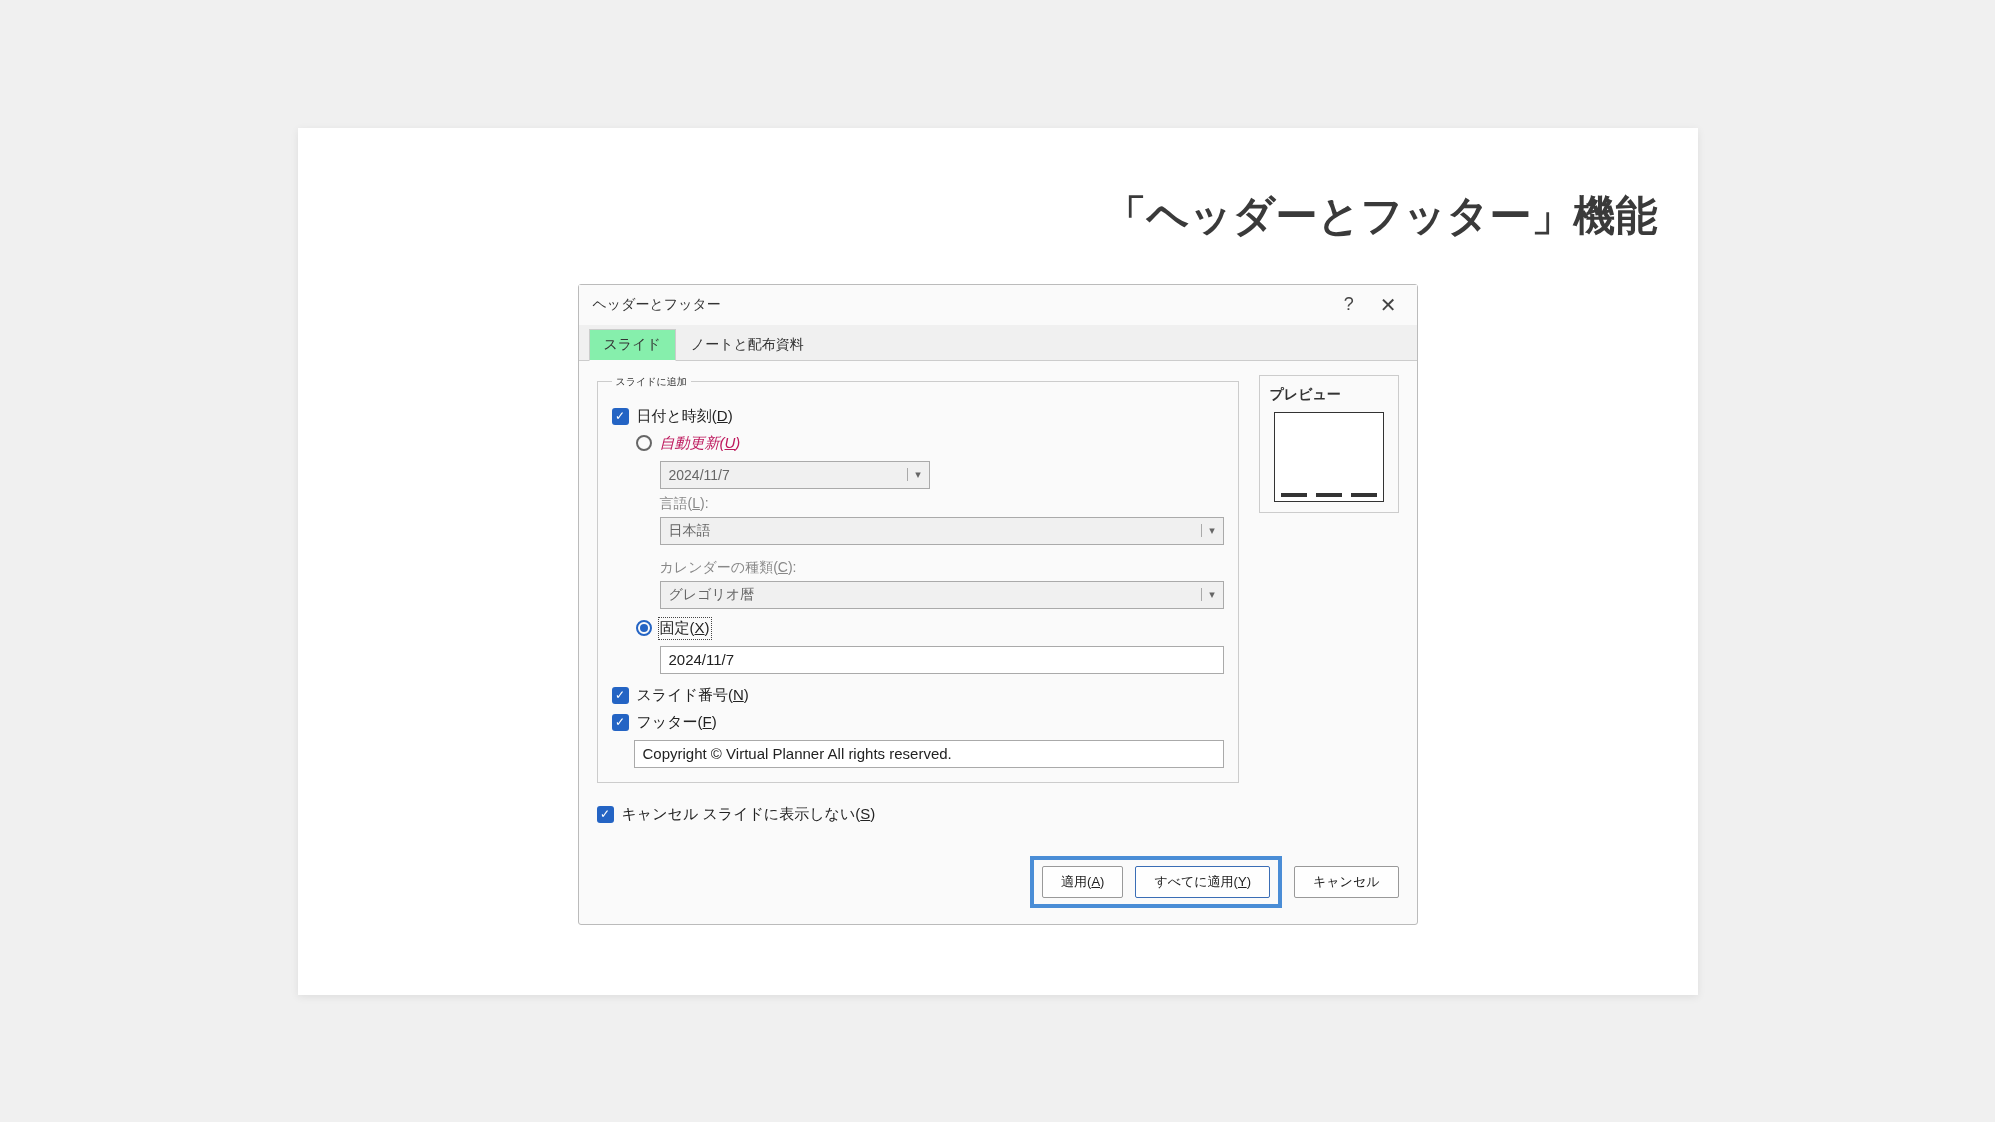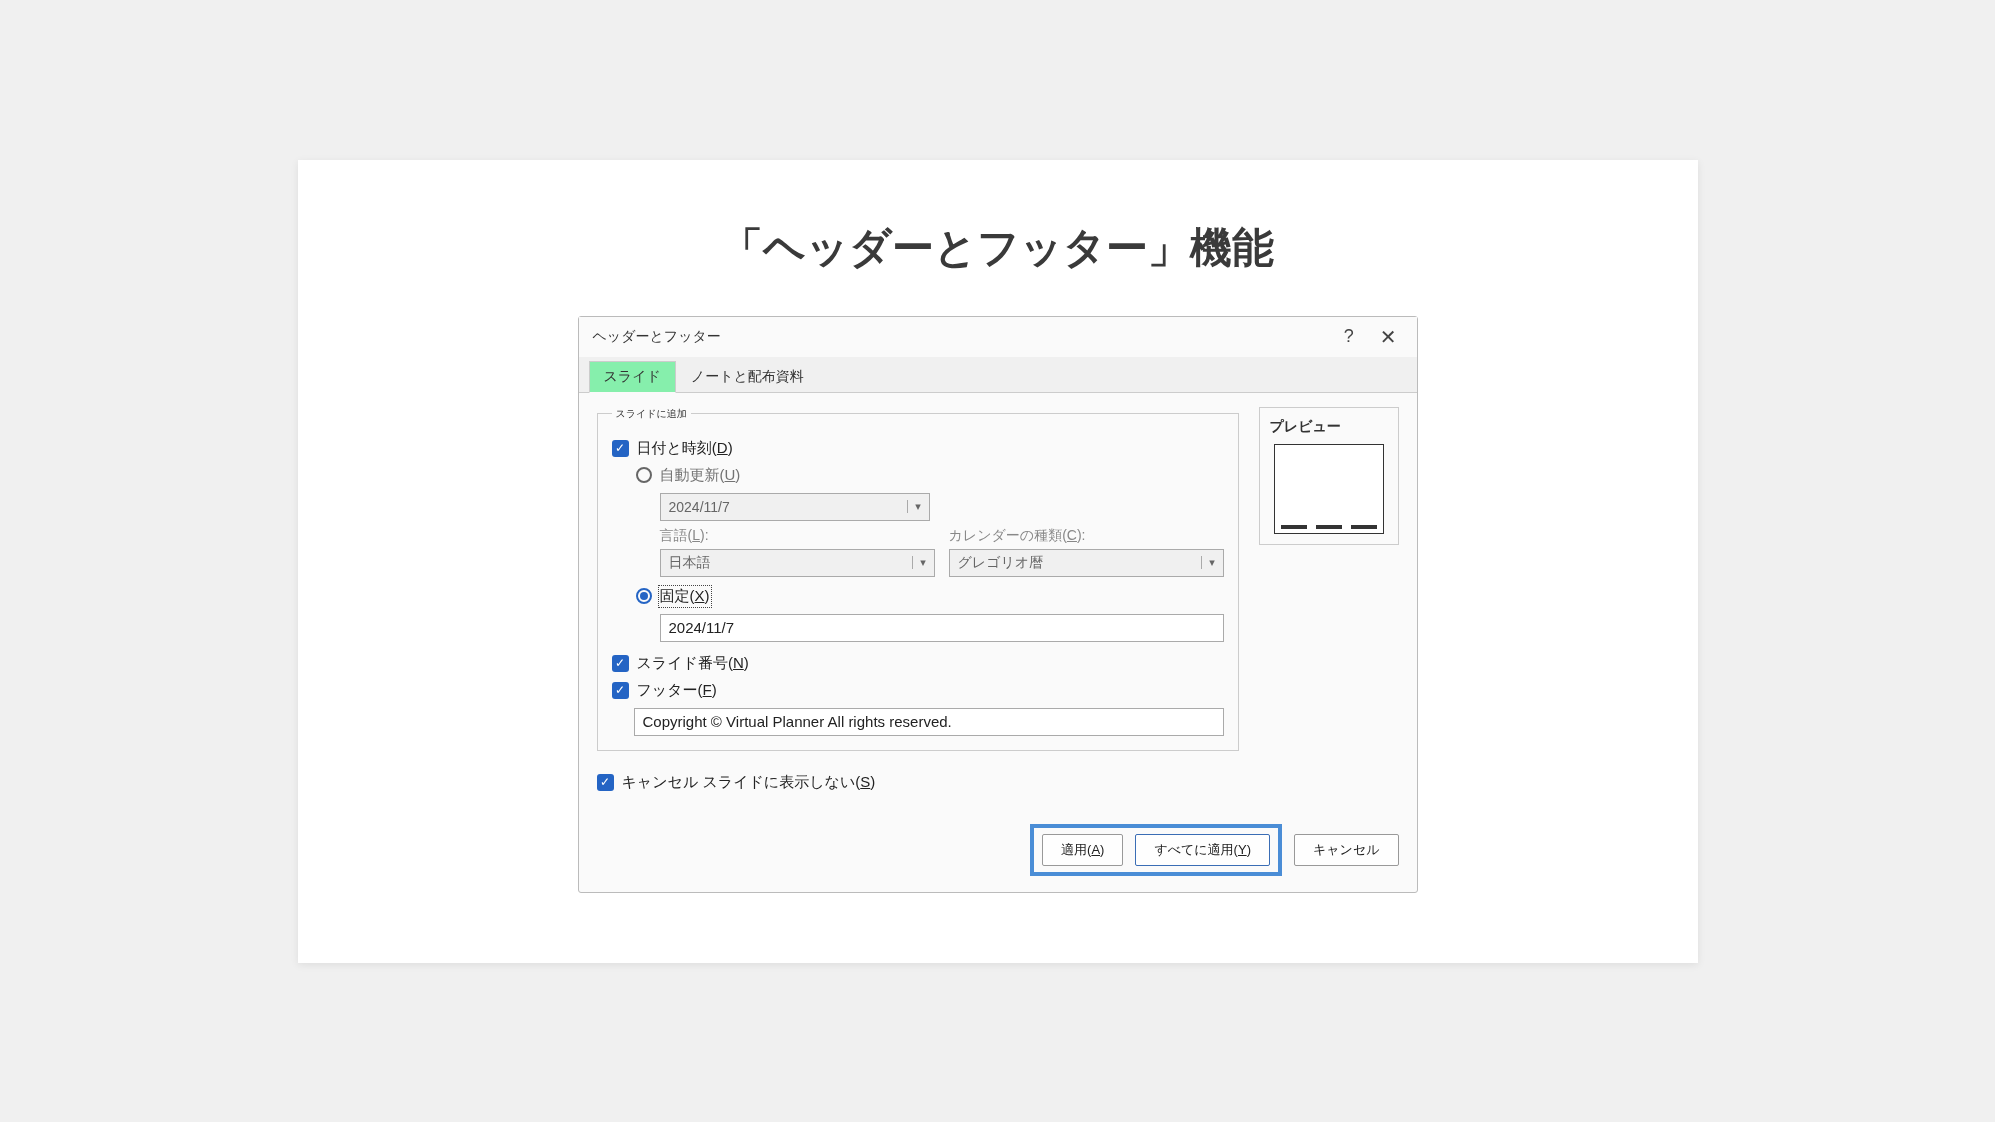--- a/index.html
+++ b/index.html
@@ -12,21 +12,21 @@
       min-height: 100vh;
       padding: 30px;
     }
     .slide-container {
       background: white;
       width: 1400px;
       padding: 60px 40px 70px;
       box-shadow: 0 2px 8px rgba(0,0,0,0.08);
     }
     .slide-title {
-      text-align: center;
+      text-align: right;
       font-size: 42px;
       font-weight: bold;
       color: #3a3a3a;
       margin-bottom: 40px;
     }
     .dialog {
       width: 840px;
       margin: 0 auto;
       background: #fafafa;
       border: 1px solid #bbb;
@@ -119,21 +119,21 @@
       flex-shrink: 0;
     }
     .radio.selected { border-color: #2464c4; }
     .radio.selected::after {
       content: "";
       width: 8px; height: 8px;
       background: #2464c4;
       border-radius: 50%;
     }
     .label-text { font-size: 15px; color: #222; }
-    .label-text.disabled { color: #737373; }
+    .label-text.disabled { color: #be185d; font-style: italic; }
     .indent1 { margin-left: 24px; }
     .indent2 { margin-left: 48px; }
     .indent3 { margin-left: 22px; }
     .hotkey { text-decoration: underline; }
     .dotted-focus { outline: 1px dotted #444; outline-offset: 1px; }
     .combo {
       display: flex;
       align-items: center;
       border: 1px solid #aaa;
       background: #f0f0f0;
@@ -146,20 +146,21 @@
       width: 22px;
       text-align: center;
       border-left: 1px solid #aaa;
       color: #666;
       font-size: 11px;
     }
     .combo-row {
       display: flex;
       gap: 14px;
       margin-top: 6px;
+      flex-direction: column;
     }
     .combo-col { flex: 1; }
     .combo-label {
       font-size: 14px;
       color: #888;
       margin-bottom: 4px;
     }
     .textin {
       width: 100%;
       border: 1px solid #aaa;

